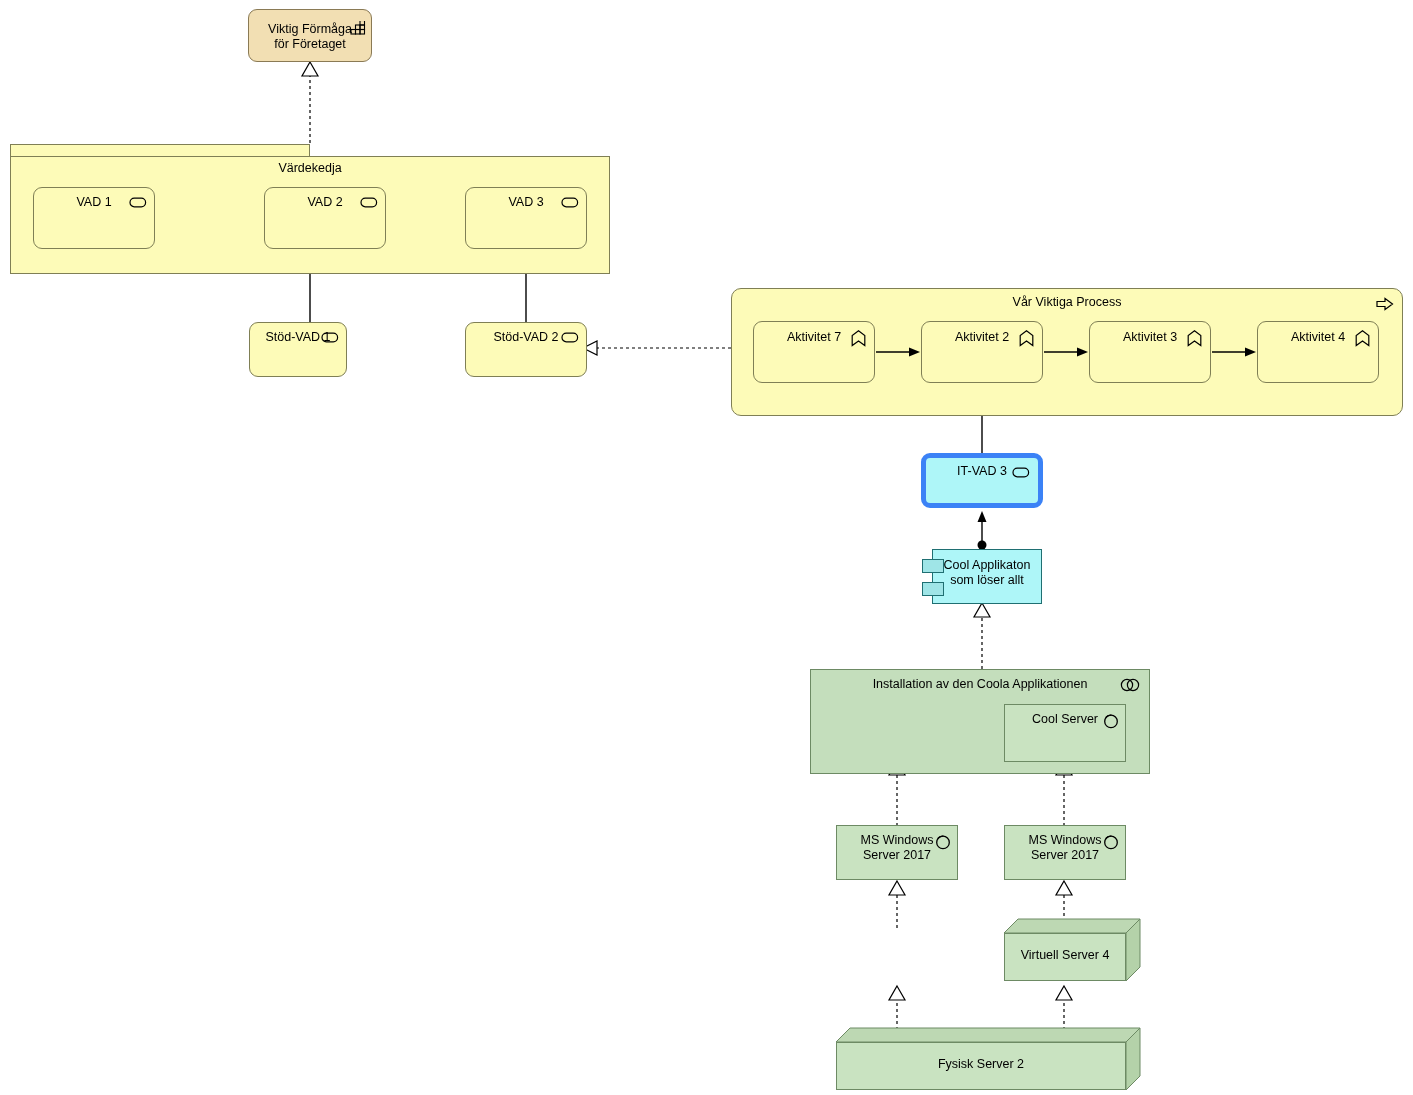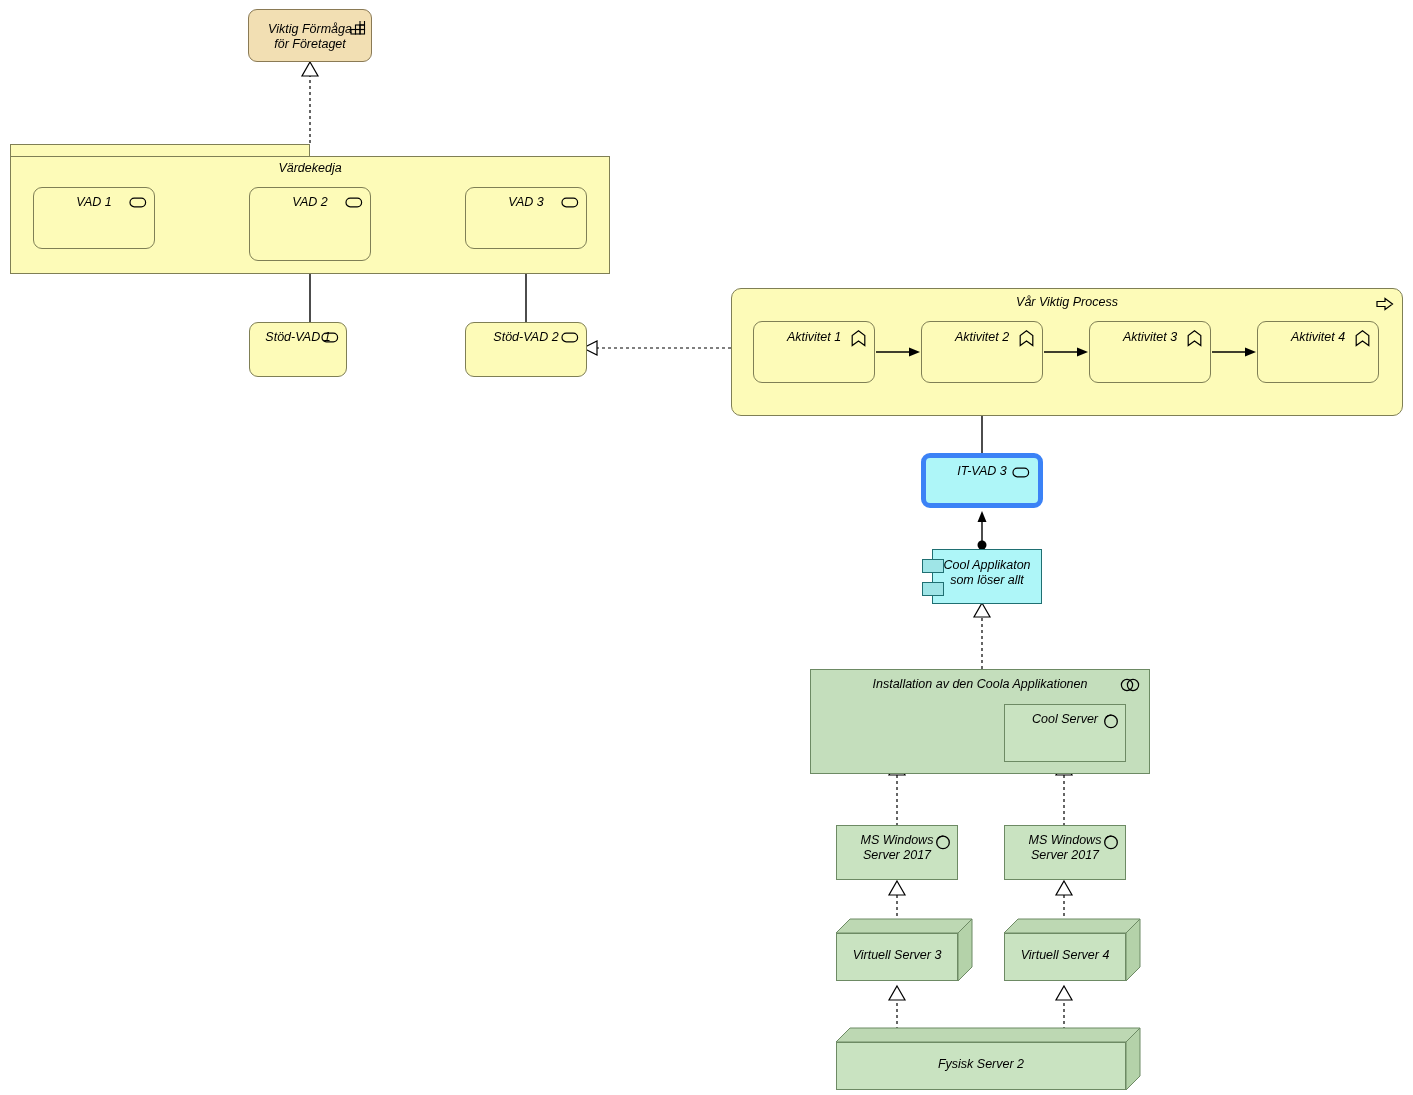--- a/index.html
+++ b/index.html
@@ -10,21 +10,20 @@
   body {
     font-family: "Liberation Sans", sans-serif;
     -webkit-font-smoothing: antialiased;
   }
   #canvas {
     position: relative;
     width: 1413px;
     height: 1095px;
     background: #ffffff;
     overflow: hidden;
-    font-style: italic;
   }
   .node {
     position: absolute;
     box-sizing: border-box;
   }
   .lbl {
     position: absolute;
     left: 0; right: 0;
     text-align: center;
     font-size: 12.5px;
@@ -183,21 +182,21 @@
     <div class="lbl" style="top:4px;">Värdekedja</div>
   </div>
 
   <div class="node biz-el" style="left:33px; top:187px; width:122px; height:62px;">
     <div class="lbl" style="top:7px;">VAD 1</div>
     <svg class="icon" style="right:7px; top:8px;" width="18" height="13" viewBox="0 0 18 13">
       <rect x="1" y="2.2" width="15.6" height="8.6" rx="4.3" ry="4.3" fill="none" stroke="#000" stroke-width="1.2"></rect>
     </svg>
   </div>
 
-  <div class="node biz-el" style="left:249px; top:187px; width:122px; height:74px;">
+  <div class="node biz-el" style="left:264px; top:187px; width:122px; height:62px;">
     <div class="lbl" style="top:7px;">VAD 2</div>
     <svg class="icon" style="right:7px; top:8px;" width="18" height="13" viewBox="0 0 18 13">
       <rect x="1" y="2.2" width="15.6" height="8.6" rx="4.3" ry="4.3" fill="none" stroke="#000" stroke-width="1.2"></rect>
     </svg>
   </div>
 
   <div class="node biz-el" style="left:465px; top:187px; width:122px; height:62px;">
     <div class="lbl" style="top:7px;">VAD 3</div>
     <svg class="icon" style="right:7px; top:8px;" width="18" height="13" viewBox="0 0 18 13">
       <rect x="1" y="2.2" width="15.6" height="8.6" rx="4.3" ry="4.3" fill="none" stroke="#000" stroke-width="1.2"></rect>
@@ -212,28 +211,28 @@
   </div>
 
   <div class="node biz-el" style="left:465px; top:322px; width:122px; height:55px;">
     <div class="lbl" style="top:7px;">Stöd-VAD 2</div>
     <svg class="icon" style="right:7px; top:8px;" width="18" height="13" viewBox="0 0 18 13">
       <rect x="1" y="2.2" width="15.6" height="8.6" rx="4.3" ry="4.3" fill="none" stroke="#000" stroke-width="1.2"></rect>
     </svg>
   </div>
 
   <div class="node proc-container" style="left:731px; top:288px; width:672px; height:128px;">
-    <div class="lbl" style="top:6px;">Vår Viktig Process</div>
+    <div class="lbl" style="top:6px;">Vår Viktiga Process</div>
     <svg class="icon" style="right:8px; top:8px;" width="18" height="14" viewBox="0 0 18 14">
       <polygon points="1,4.5 9,4.5 9,1.5 16.5,7 9,12.5 9,9.5 1,9.5" fill="none" stroke="#000" stroke-width="1.2" stroke-linejoin="miter"></polygon>
     </svg>
   </div>
 
   <div class="node biz-el" style="left:753px; top:321px; width:122px; height:62px;">
-    <div class="lbl" style="top:8px;">Aktivitet 1</div>
+    <div class="lbl" style="top:8px;">Aktivitet 7</div>
     <svg class="icon" style="right:8px; top:8px;" width="15" height="17" viewBox="0 0 15 17">
       <polygon points="1.2,15.5 1.2,5.5 7.5,0.8 13.8,5.5 13.8,15.5 7.5,11" fill="none" stroke="#000" stroke-width="1.2" stroke-linejoin="miter"></polygon>
     </svg>
   </div>
   <div class="node biz-el" style="left:921px; top:321px; width:122px; height:62px;">
     <div class="lbl" style="top:8px;">Aktivitet 2</div>
     <svg class="icon" style="right:8px; top:8px;" width="15" height="17" viewBox="0 0 15 17">
       <polygon points="1.2,15.5 1.2,5.5 7.5,0.8 13.8,5.5 13.8,15.5 7.5,11" fill="none" stroke="#000" stroke-width="1.2" stroke-linejoin="miter"></polygon>
     </svg>
   </div>
@@ -301,29 +300,20 @@
 
   <div class="node tech-el" style="left:1004px; top:825px; width:122px; height:55px;">
     <div class="lbl" style="top:7px;">MS Windows
 Server 2017</div>
     <svg class="icon" style="right:6px; top:8px;" width="16" height="16" viewBox="0 0 16 16">
       <circle cx="8" cy="8.4" r="6.3" fill="none" stroke="#000" stroke-width="1.3"></circle>
       <path d="M2.6,4.6 A6.3,6.3 0 0 1 8.4,2.1" fill="none" stroke="#000" stroke-width="1.3"></path>
     </svg>
   </div>
 
-  <div class="node3d" style="left:836px; top:919px; width:136px; height:62px;">
-    <svg width="136" height="62" viewBox="0 0 136 62">
-      <polygon points="0,14 14,0 136,0 122,14" fill="#bdd8b3" stroke="#6d8a64" stroke-width="1"></polygon>
-      <polygon points="122,14 136,0 136,48 122,62" fill="#b4d2a9" stroke="#6d8a64" stroke-width="1"></polygon>
-    </svg>
-    <div class="front" style="top:14px; width:122px; height:48px;">
-      <div class="lbl" style="top:14px;">Virtuell Server 3</div>
-    </div>
-  </div>
 
   <div class="node3d" style="left:1004px; top:919px; width:136px; height:62px;">
     <svg width="136" height="62" viewBox="0 0 136 62">
       <polygon points="0,14 14,0 136,0 122,14" fill="#bdd8b3" stroke="#6d8a64" stroke-width="1"></polygon>
       <polygon points="122,14 136,0 136,48 122,62" fill="#b4d2a9" stroke="#6d8a64" stroke-width="1"></polygon>
     </svg>
     <div class="front" style="top:14px; width:122px; height:48px;">
       <div class="lbl" style="top:14px;">Virtuell Server 4</div>
     </div>
   </div>

